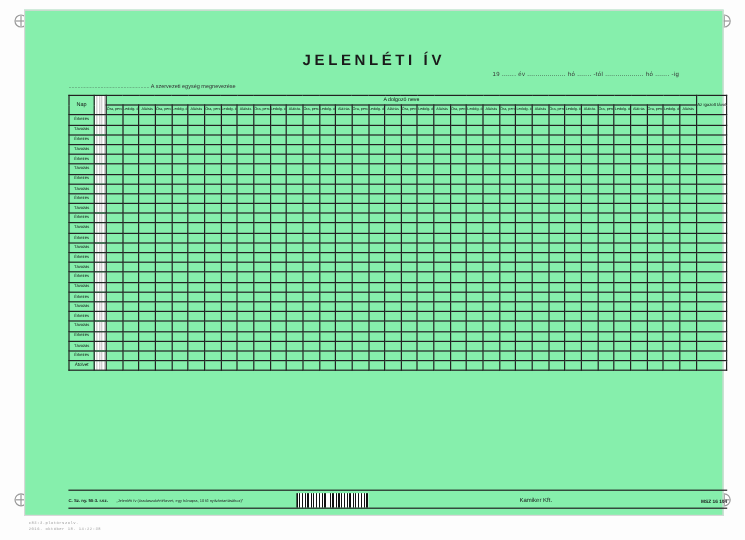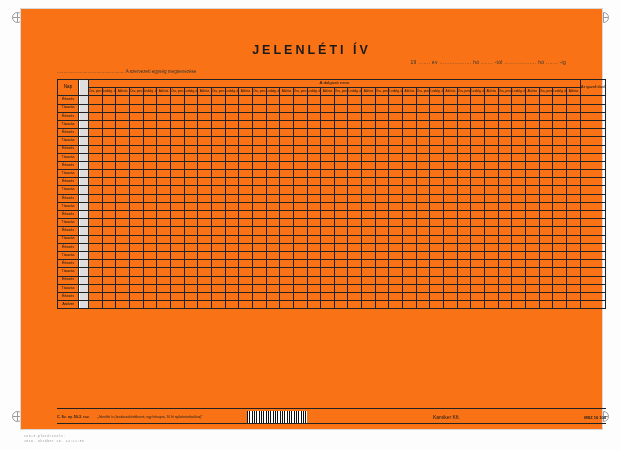--- a/index.html
+++ b/index.html
@@ -13,21 +13,21 @@
   .page{
     position:relative;
     width:621px;height:450px;
     background:#fdfdfd;
   }
   
   .sheet{
     position:absolute;
     left:20px;top:8px;
     width:581px;height:420px;
-    background:#f97316;
+    background:#86efac;
     border:1px solid #d8d8d8;
   }
   .corner{
     position:absolute;width:9px;height:9px;border-radius:50%;
     border:1px solid #9a9a9a;background:#ffffff;
   }
   .corner:after{
     content:"";position:absolute;left:4px;top:0;width:1px;height:9px;background:#9a9a9a;
   }
   .corner:before{

